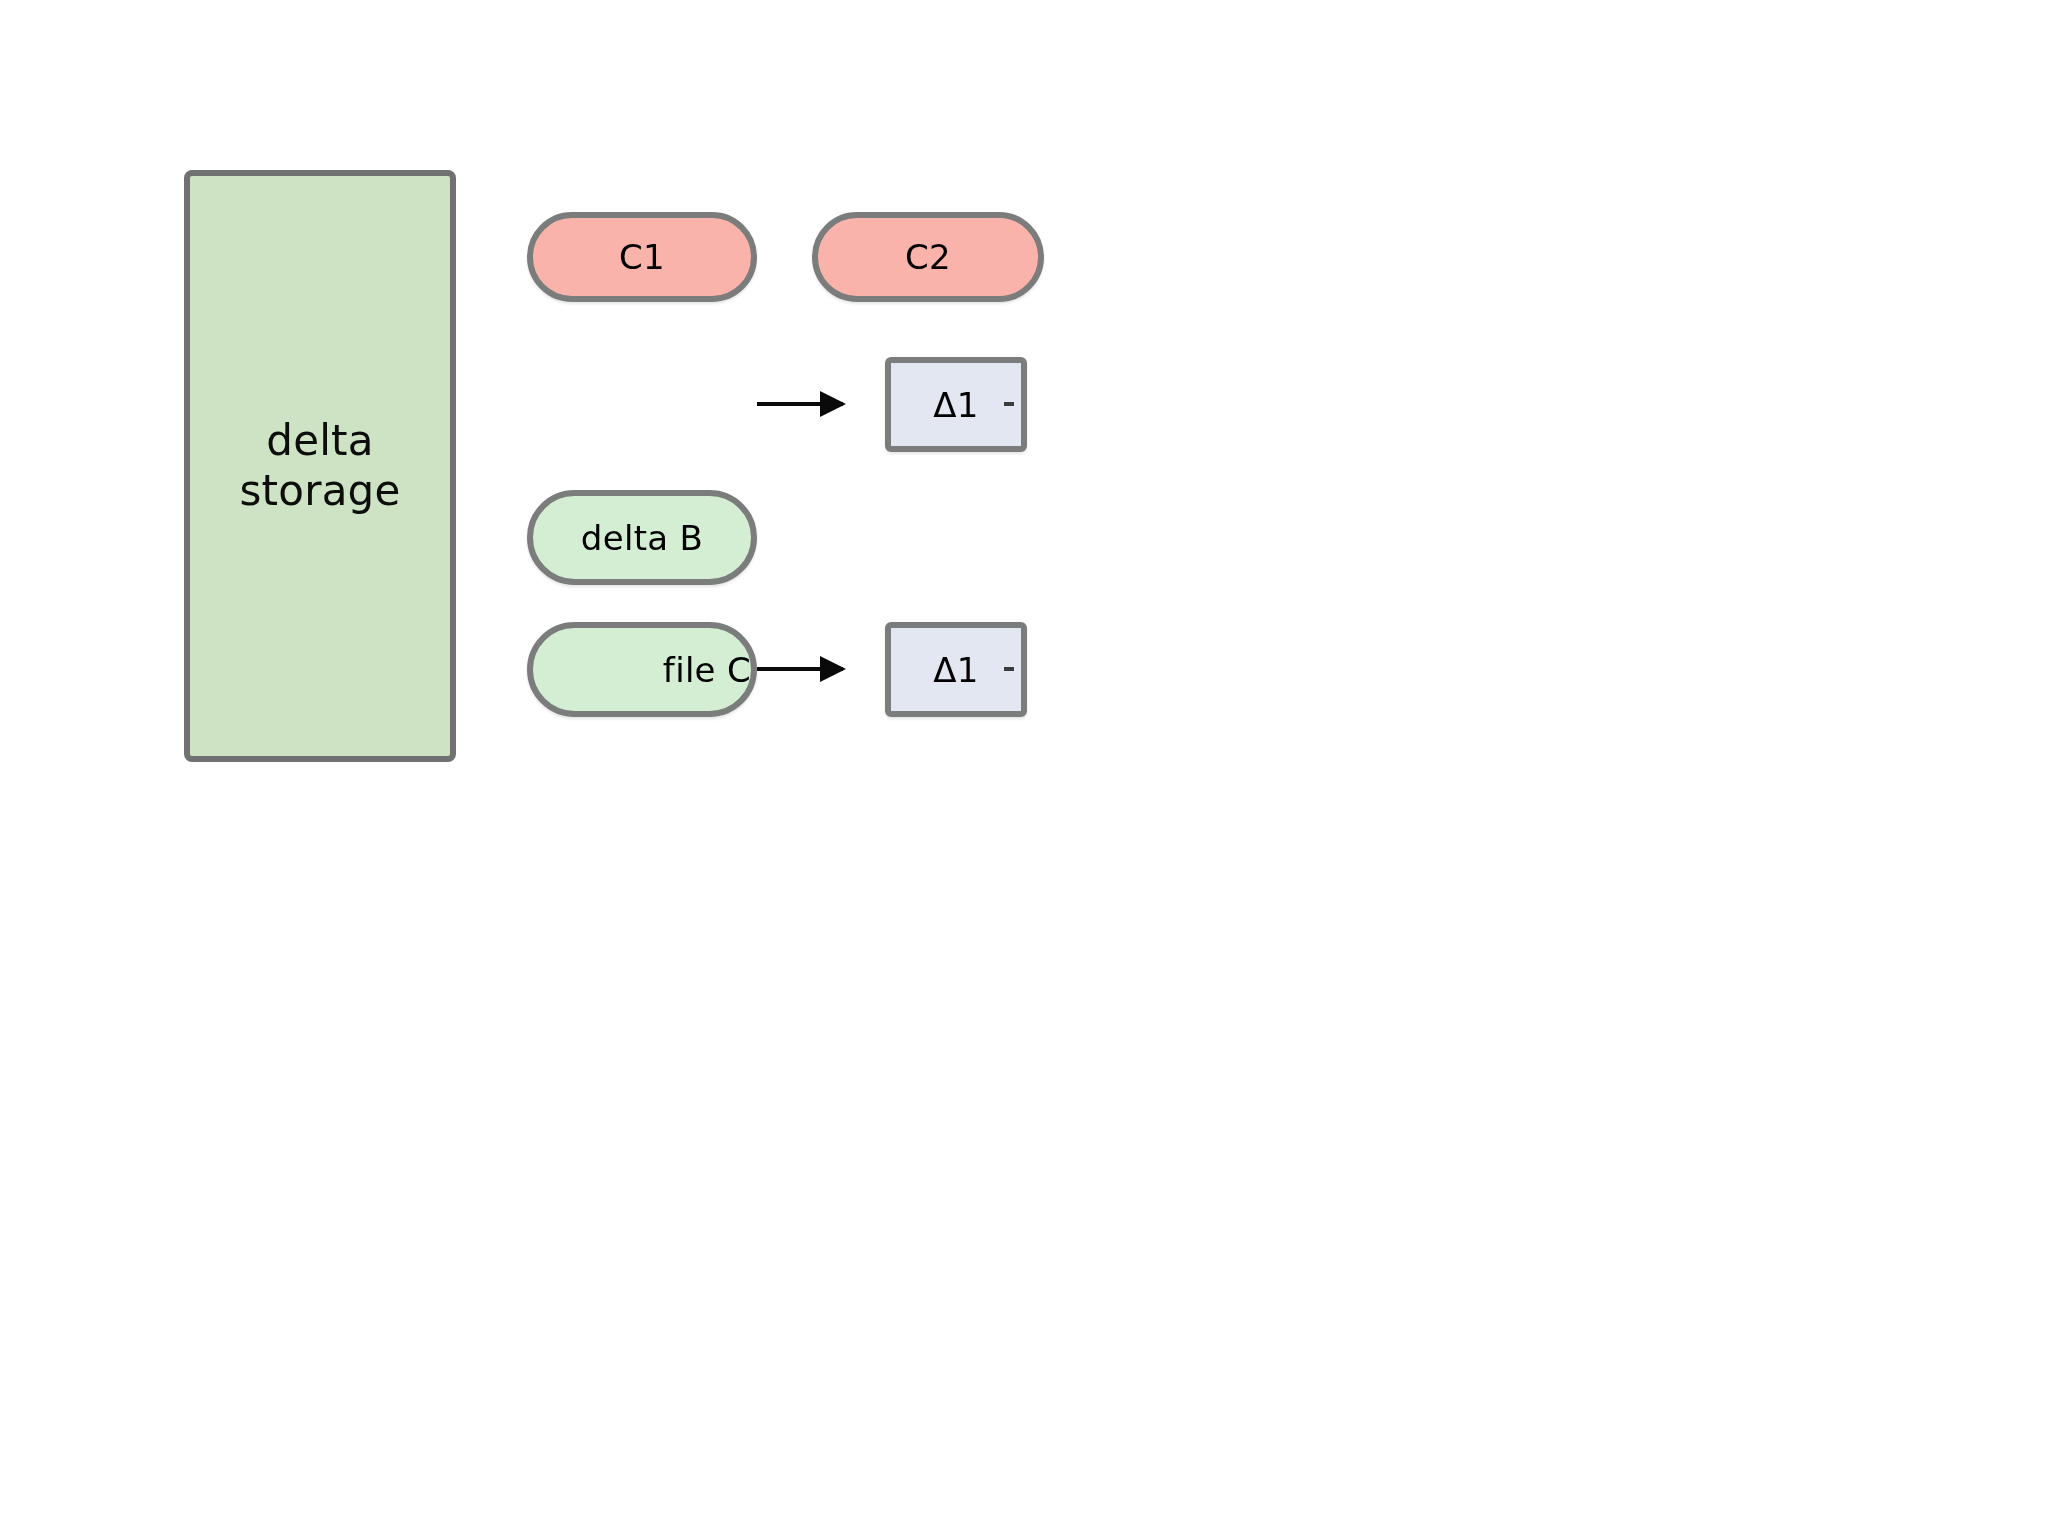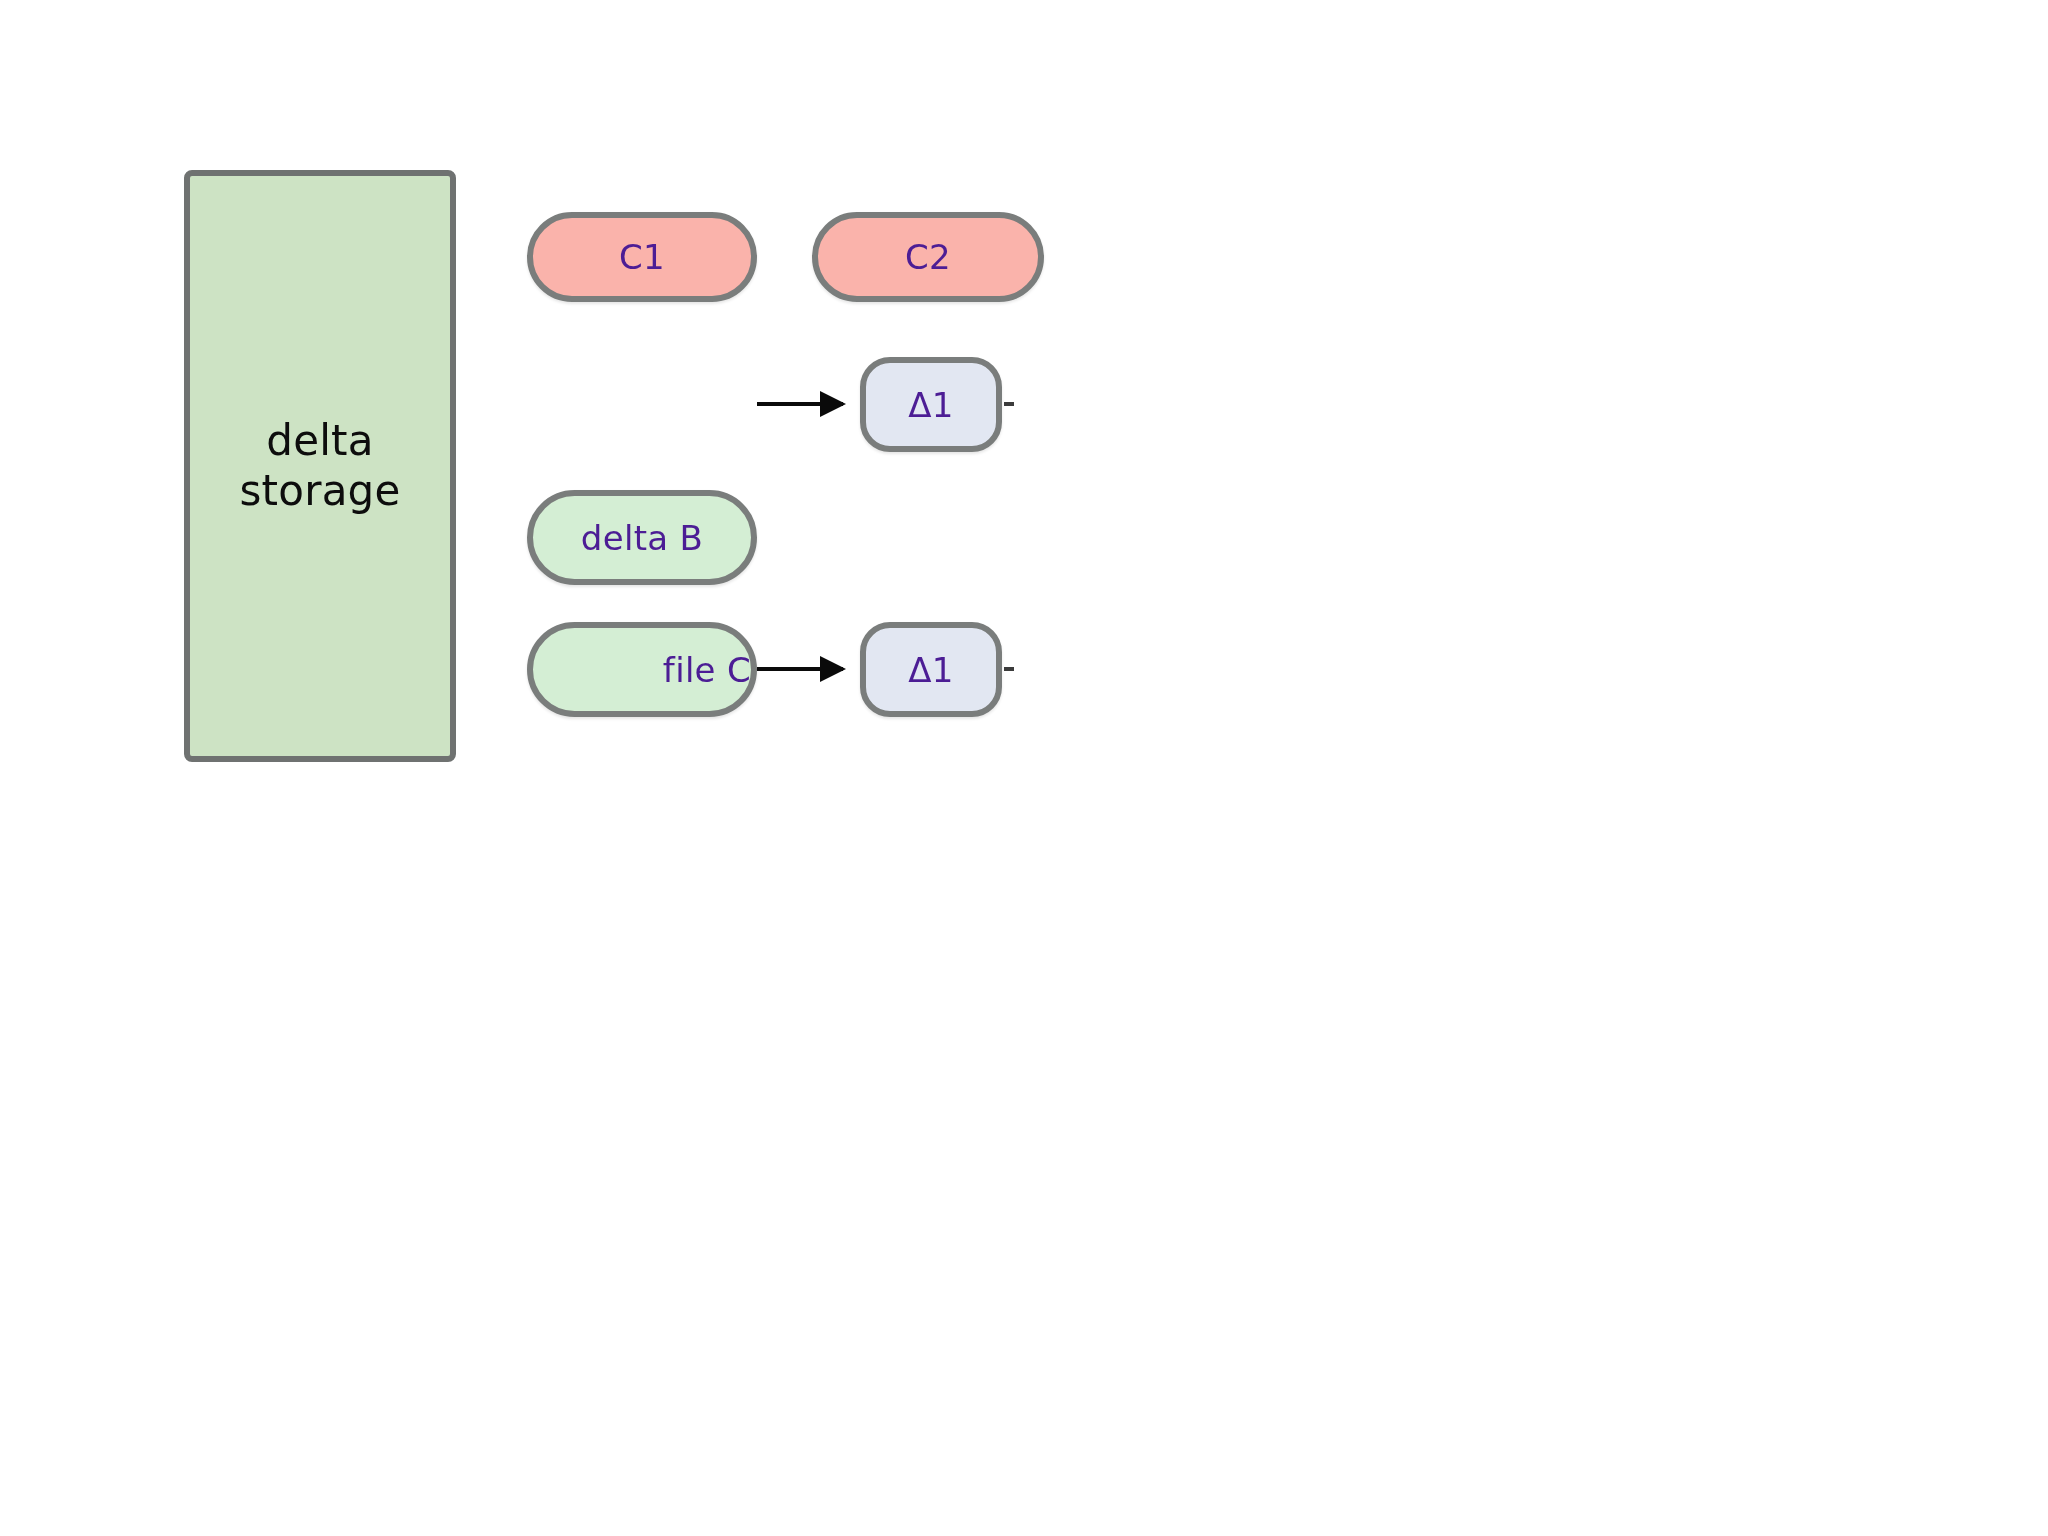--- a/index.html
+++ b/index.html
@@ -44,26 +44,26 @@
 
   
   .node {
     position: absolute;
     box-sizing: border-box;
     border: 6px solid #7a7d7c;
     display: flex;
     align-items: center;
     justify-content: center;
     font-size: 34px;
-    color: #4c1d95;
+    color: #000000;
     letter-spacing: 0.3px;
     box-shadow: 0 2px 3px rgba(0,0,0,0.10);
   }
   .node.pill { border-radius: 999px; }
-  .node.rounded { border-radius: 30px; }
+  .node.rounded { border-radius: 6px; margin-left: 25px; }
 
   .node.commit { background: #fab3ab; }
   .node.file   { background: #d4eed4; }
   .node.delta  { background: #e2e7f2; }
 
   
   .arrow {
     position: absolute;
     height: 4px;
     background: #0a0a0a;

